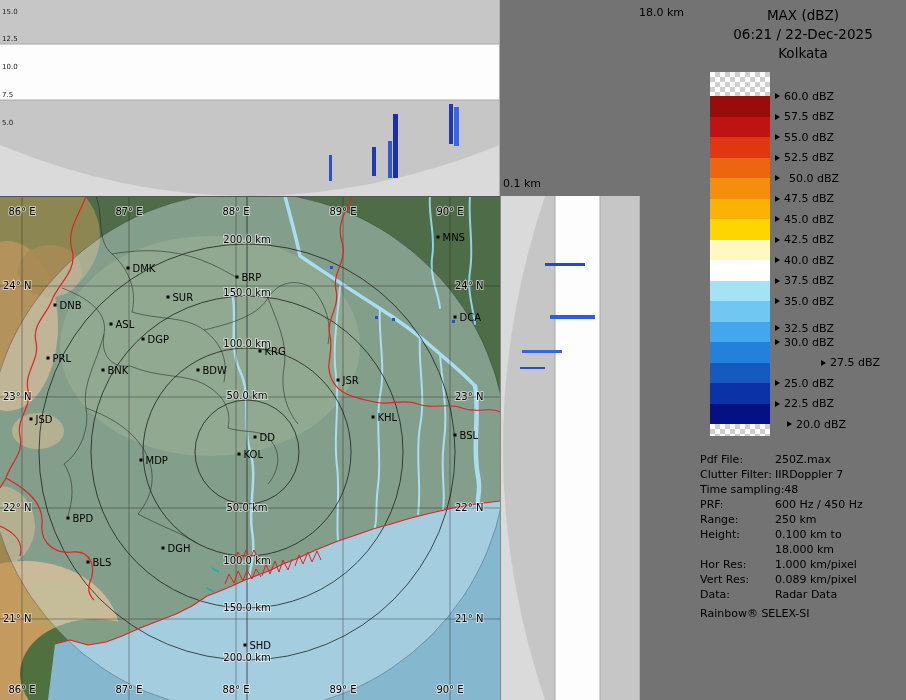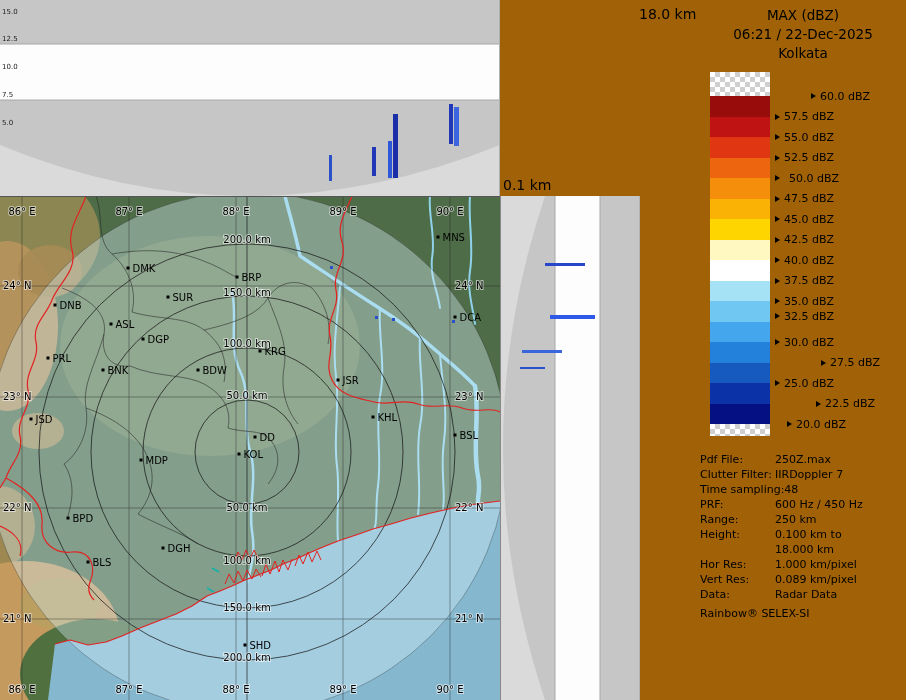--- a/index.html
+++ b/index.html
@@ -1,22 +1,22 @@
 <!DOCTYPE html>
 <html><head>
 <meta charset="utf-8">
 <style>
   html,body{margin:0;padding:0;background:#fff;}
-  .screen{position:relative;width:906px;height:700px;background:#a16207;overflow:hidden;
+  .screen{position:relative;width:906px;height:700px;background:#737373;overflow:hidden;
           font-family:"DejaVu Sans","Liberation Sans",sans-serif;color:#000;}
   svg{position:absolute;display:block;}
   #top-xsec{left:0;top:0;}
   #map-svg{left:0;top:196px;}
   #right-xsec{left:500px;top:196px;}
-  .axis-label{position:absolute;font-size:14px;color:#000;white-space:nowrap;}
+  .axis-label{position:absolute;font-size:11px;color:#000;white-space:nowrap;}
   #lbl-01{left:503px;top:177px;}
   #lbl-18{left:639px;top:6px;}
   .legend{position:absolute;left:700px;top:6px;width:206px;}
   .legend .tline{text-align:center;font-size:13.5px;line-height:19px;}
   .scale{position:absolute;left:710px;top:72px;width:196px;height:372px;}
   .band{position:absolute;left:0;width:60px;}
   .checker{background-color:#fff;
     background-image:linear-gradient(45deg,#cfcfcf 25%,transparent 25%,transparent 75%,#cfcfcf 75%),
                      linear-gradient(45deg,#cfcfcf 25%,transparent 25%,transparent 75%,#cfcfcf 75%);
     background-size:10px 10px;background-position:0 0,5px 5px;}
@@ -257,21 +257,21 @@
       <div class="band" style="top: 167.5px; height: 20.5px; background: rgb(255, 248, 192);"></div>
       <div class="band" style="top: 188px; height: 20.5px; background: rgb(255, 255, 255);"></div>
       <div class="band" style="top: 208.5px; height: 20.5px; background: rgb(166, 226, 246);"></div>
       <div class="band" style="top: 229px; height: 20.5px; background: rgb(112, 200, 242);"></div>
       <div class="band" style="top: 249.5px; height: 20.5px; background: rgb(68, 167, 238);"></div>
       <div class="band" style="top: 270px; height: 20.5px; background: rgb(35, 129, 220);"></div>
       <div class="band" style="top: 290.5px; height: 20.5px; background: rgb(23, 90, 191);"></div>
       <div class="band" style="top: 311px; height: 20.5px; background: rgb(11, 50, 166);"></div>
       <div class="band" style="top: 331.5px; height: 20.5px; background: rgb(5, 17, 131);"></div>
       <div class="band checker" style="top: 352px; height: 12px;"></div>
-      <div class="legend-label" style="top: 18px; margin-left: 36px;">
+      <div class="legend-label" style="top: 18px;">
         <span class="tri"></span>
         <span>60.0 dBZ</span>
       </div>
       <div class="legend-label" style="top: 38.5px;">
         <span class="tri"></span>
         <span>57.5 dBZ</span>
       </div>
       <div class="legend-label" style="top: 59px;">
         <span class="tri"></span>
         <span>55.0 dBZ</span>
@@ -301,37 +301,37 @@
         <span>40.0 dBZ</span>
       </div>
       <div class="legend-label" style="top: 202.5px;">
         <span class="tri"></span>
         <span>37.5 dBZ</span>
       </div>
       <div class="legend-label" style="top: 223px;">
         <span class="tri"></span>
         <span>35.0 dBZ</span>
       </div>
-      <div class="legend-label" style="top: 238px;">
+      <div class="legend-label" style="top: 250px;">
         <span class="tri"></span>
         <span>32.5 dBZ</span>
       </div>
       <div class="legend-label" style="top: 264px; text-align: right;">
         <span class="tri"></span>
         <span>30.0 dBZ</span>
       </div>
       <div class="legend-label" style="top: 284.5px; padding-left: 46px;">
         <span class="tri"></span>
         <span>27.5 dBZ</span>
       </div>
       <div class="legend-label" style="top: 305px;">
         <span class="tri"></span>
         <span>25.0 dBZ</span>
       </div>
-      <div class="legend-label" style="top: 325.5px; margin-left: 41px;">
+      <div class="legend-label" style="top: 325.5px;">
         <span class="tri"></span>
         <span>22.5 dBZ</span>
       </div>
       <div class="legend-label" style="top: 346px; margin-left: 12px;">
         <span class="tri"></span>
         <span>20.0 dBZ</span>
       </div>
     </div>
 
   <div class="meta">

